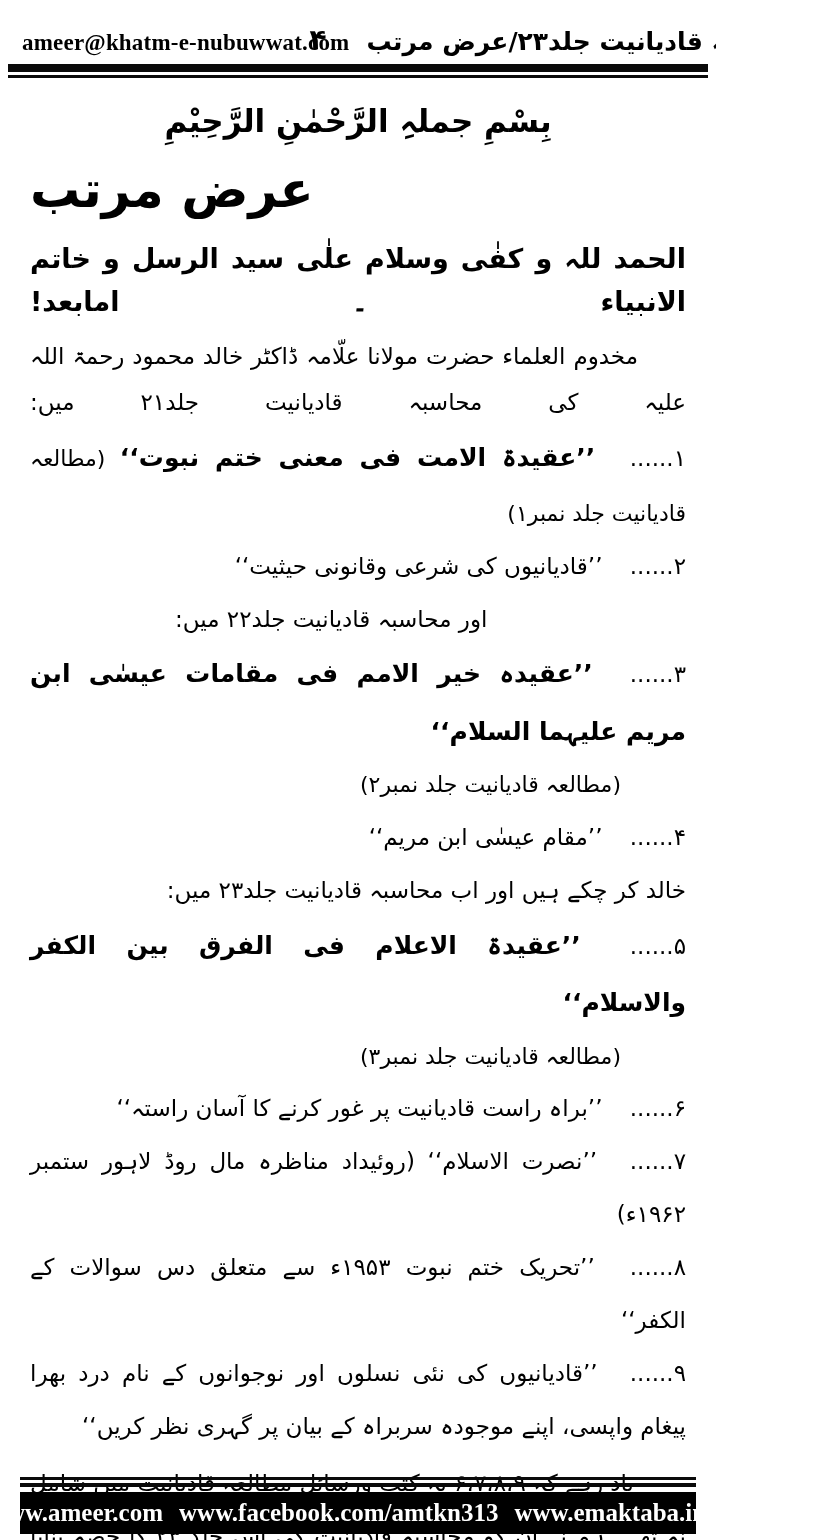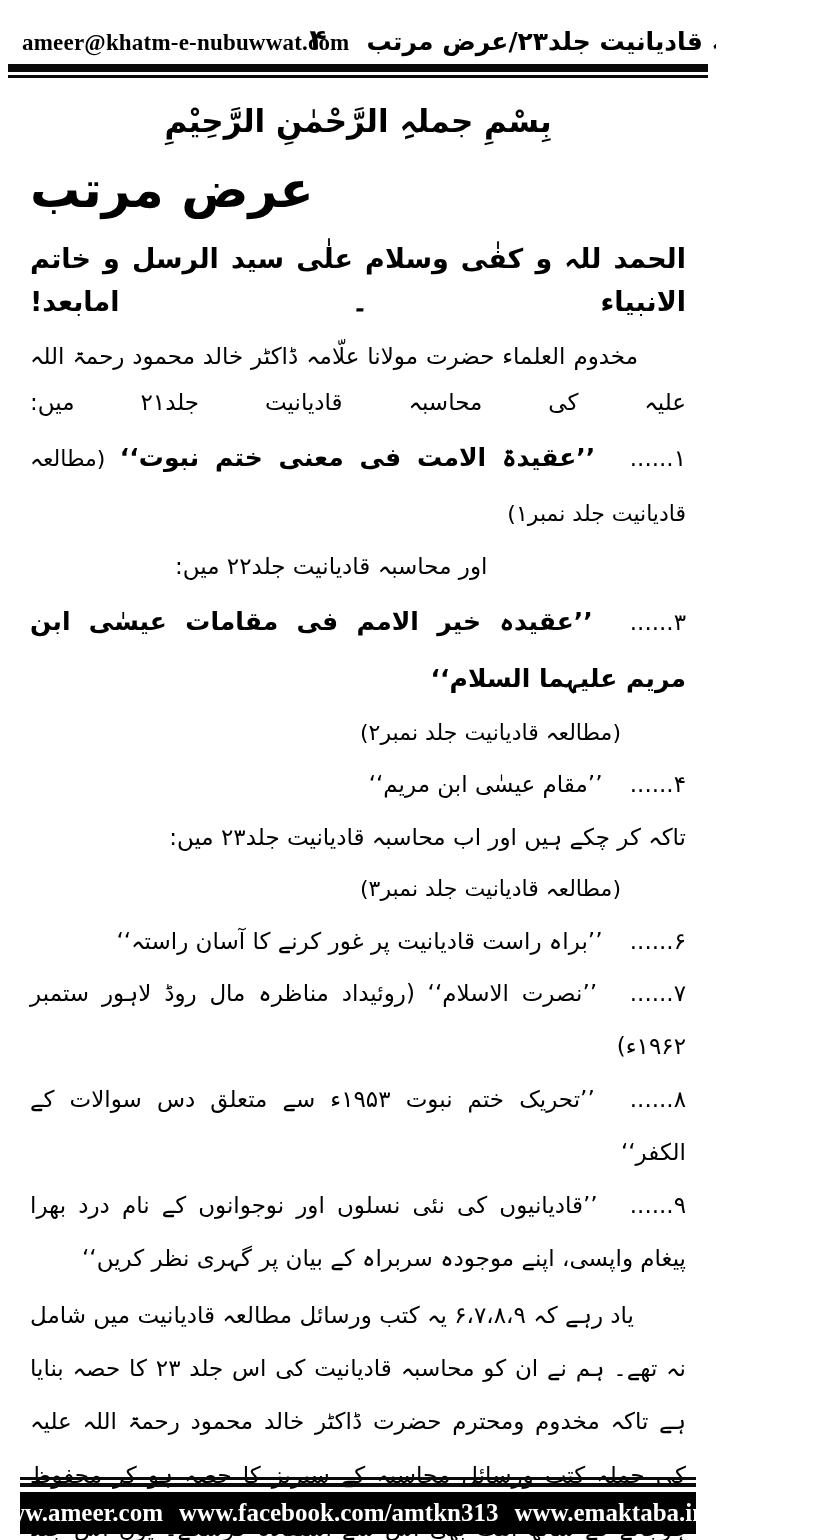--- a/index.html
+++ b/index.html
@@ -142,25 +142,27 @@
   <div class="rule-thin"></div>
 
   <main>
     <div class="bismillah">بِسْمِ جملہِ الرَّحْمٰنِ الرَّحِیْمِ</div>
     <h1 class="page-title">عرض مرتب</h1>
     <p class="hamd">الحمد للہ و کفٰی وسلام علٰی سید الرسل و خاتم الانبیاء ۔ امابعد!</p>
     <p class="intro">مخدوم العلماء حضرت مولانا علّامہ ڈاکٹر خالد محمود رحمۃ اللہ علیہ کی محاسبہ قادیانیت جلد۲۱ میں:</p>
 
     <div class="blocks">
         <div class="list-item"><span class="item-num">۱......</span> <span class="item-title em">’’عقیدۃ الامت فی معنی ختم نبوت‘‘</span> <span class="item-suffix">(مطالعہ قادیانیت جلد نمبر۱)</span></div>
+        <div class="list-item"><span class="item-num">۲......</span> <span class="item-title">’’قادیانیوں کی شرعی وقانونی حیثیت‘‘</span></div>
         <div class="heading-indented">اور محاسبہ قادیانیت جلد۲۲ میں:</div>
         <div class="list-item"><span class="item-num">۳......</span> <span class="item-title em">’’عقیدہ خیر الامم فی مقامات عیسٰی ابن مریم علیہما السلام‘‘</span></div>
         <div class="item-cont">(مطالعہ قادیانیت جلد نمبر۲)</div>
         <div class="list-item"><span class="item-num">۴......</span> <span class="item-title">’’مقام عیسٰی ابن مریم‘‘</span></div>
-        <div class="heading">تاکہ کر چکے ہیں اور اب محاسبہ قادیانیت جلد۲۳ میں:</div>
+        <div class="heading">خالد کر چکے ہیں اور اب محاسبہ قادیانیت جلد۲۳ میں:</div>
+        <div class="list-item"><span class="item-num">۵......</span> <span class="item-title em">’’عقیدۃ الاعلام فی الفرق بین الکفر والاسلام‘‘</span></div>
         <div class="item-cont">(مطالعہ قادیانیت جلد نمبر۳)</div>
         <div class="list-item"><span class="item-num">۶......</span> <span class="item-title">’’براہ راست قادیانیت پر غور کرنے کا آسان راستہ‘‘</span></div>
         <div class="list-item"><span class="item-num">۷......</span> <span class="item-title">’’نصرت الاسلام‘‘ (روئیداد مناظرہ مال روڈ لاہور ستمبر ۱۹۶۲ء)</span></div>
         <div class="list-item"><span class="item-num">۸......</span> <span class="item-title">’’تحریک ختم نبوت ۱۹۵۳ء سے متعلق دس سوالات کے الکفر‘‘</span></div>
         <div class="list-item"><span class="item-num">۹......</span> <span class="item-title">’’قادیانیوں کی نئی نسلوں اور نوجوانوں کے نام درد بھرا پیغام واپسی، اپنے موجودہ سربراہ کے بیان پر گہری نظر کریں‘‘</span></div>
       </div>
 
     <p class="closing"><span>یاد رہے کہ ۶،۷،۸،۹ یہ کتب ورسائل مطالعہ قادیانیت میں شامل نہ تھے۔ ہم نے ان کو محاسبہ قادیانیت کی اس جلد ۲۳ کا حصہ بنایا ہے تاکہ مخدوم ومحترم حضرت ڈاکٹر خالد محمود رحمۃ اللہ علیہ کی جملہ کتب ورسائل محاسبہ کے سیریز کا حصہ ہو کر محفوظ ہوجانے کے ساتھ امت بھی اس سے استفادہ کرسکے۔ یوں اس جلد تک حضرت مرحوم کی نو کتب ورسائل کے شائع کرنے کی سعادت حاصل ہوگئی۔</span></p>
 
   </main>

